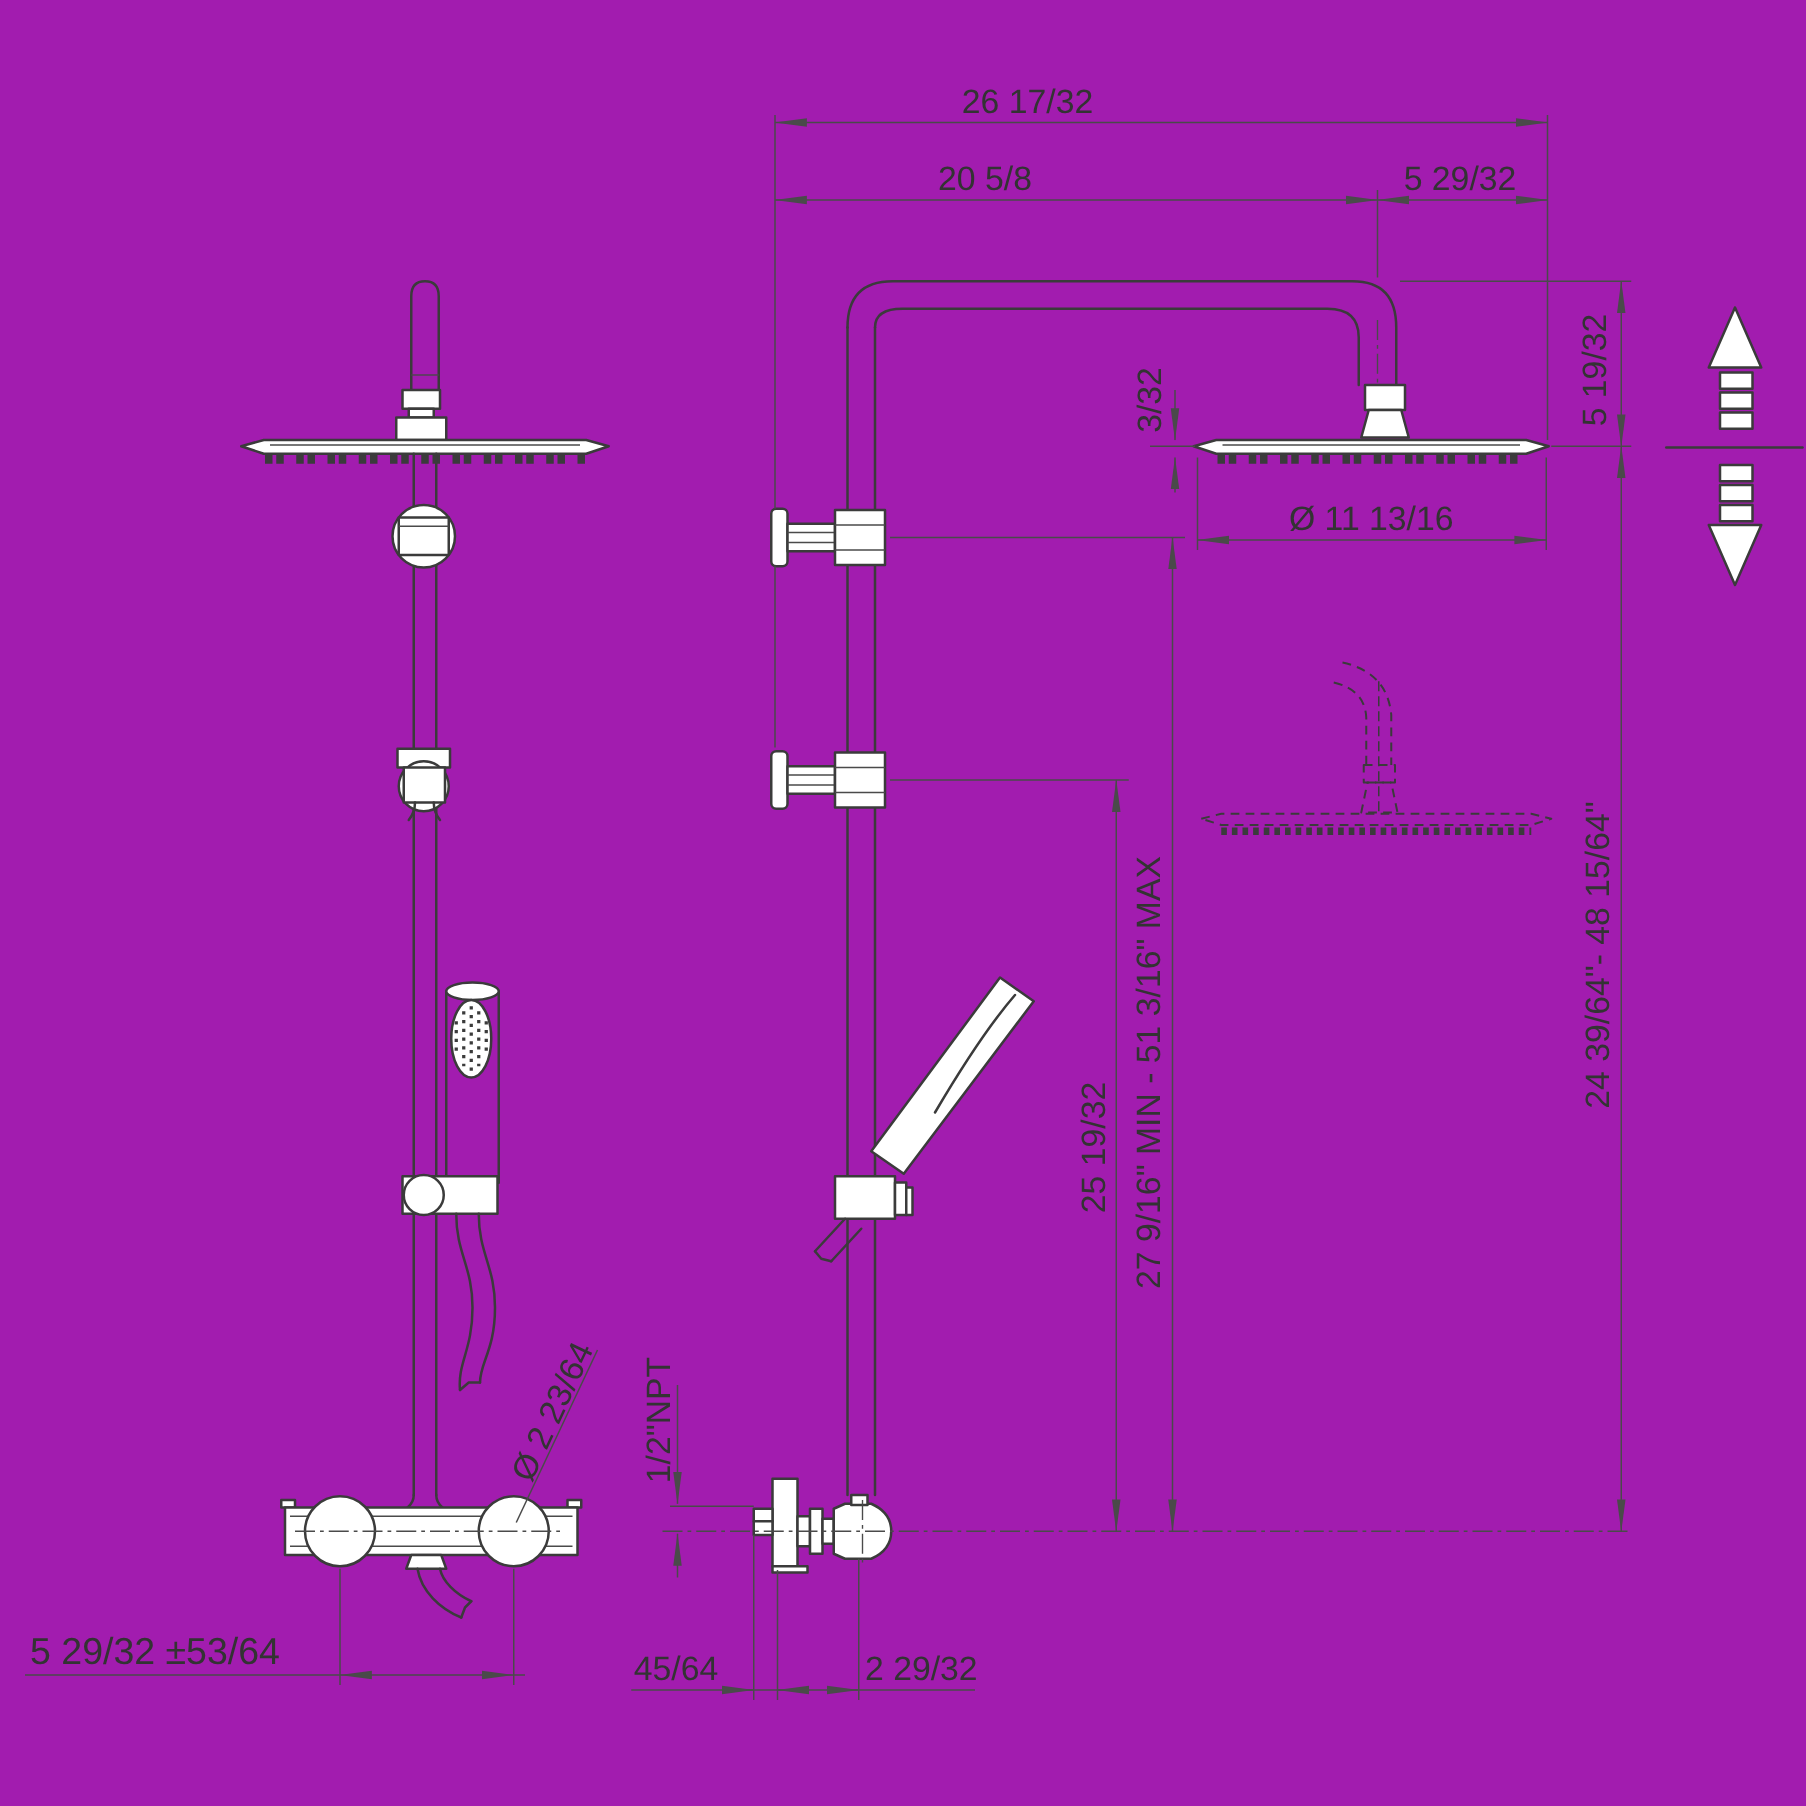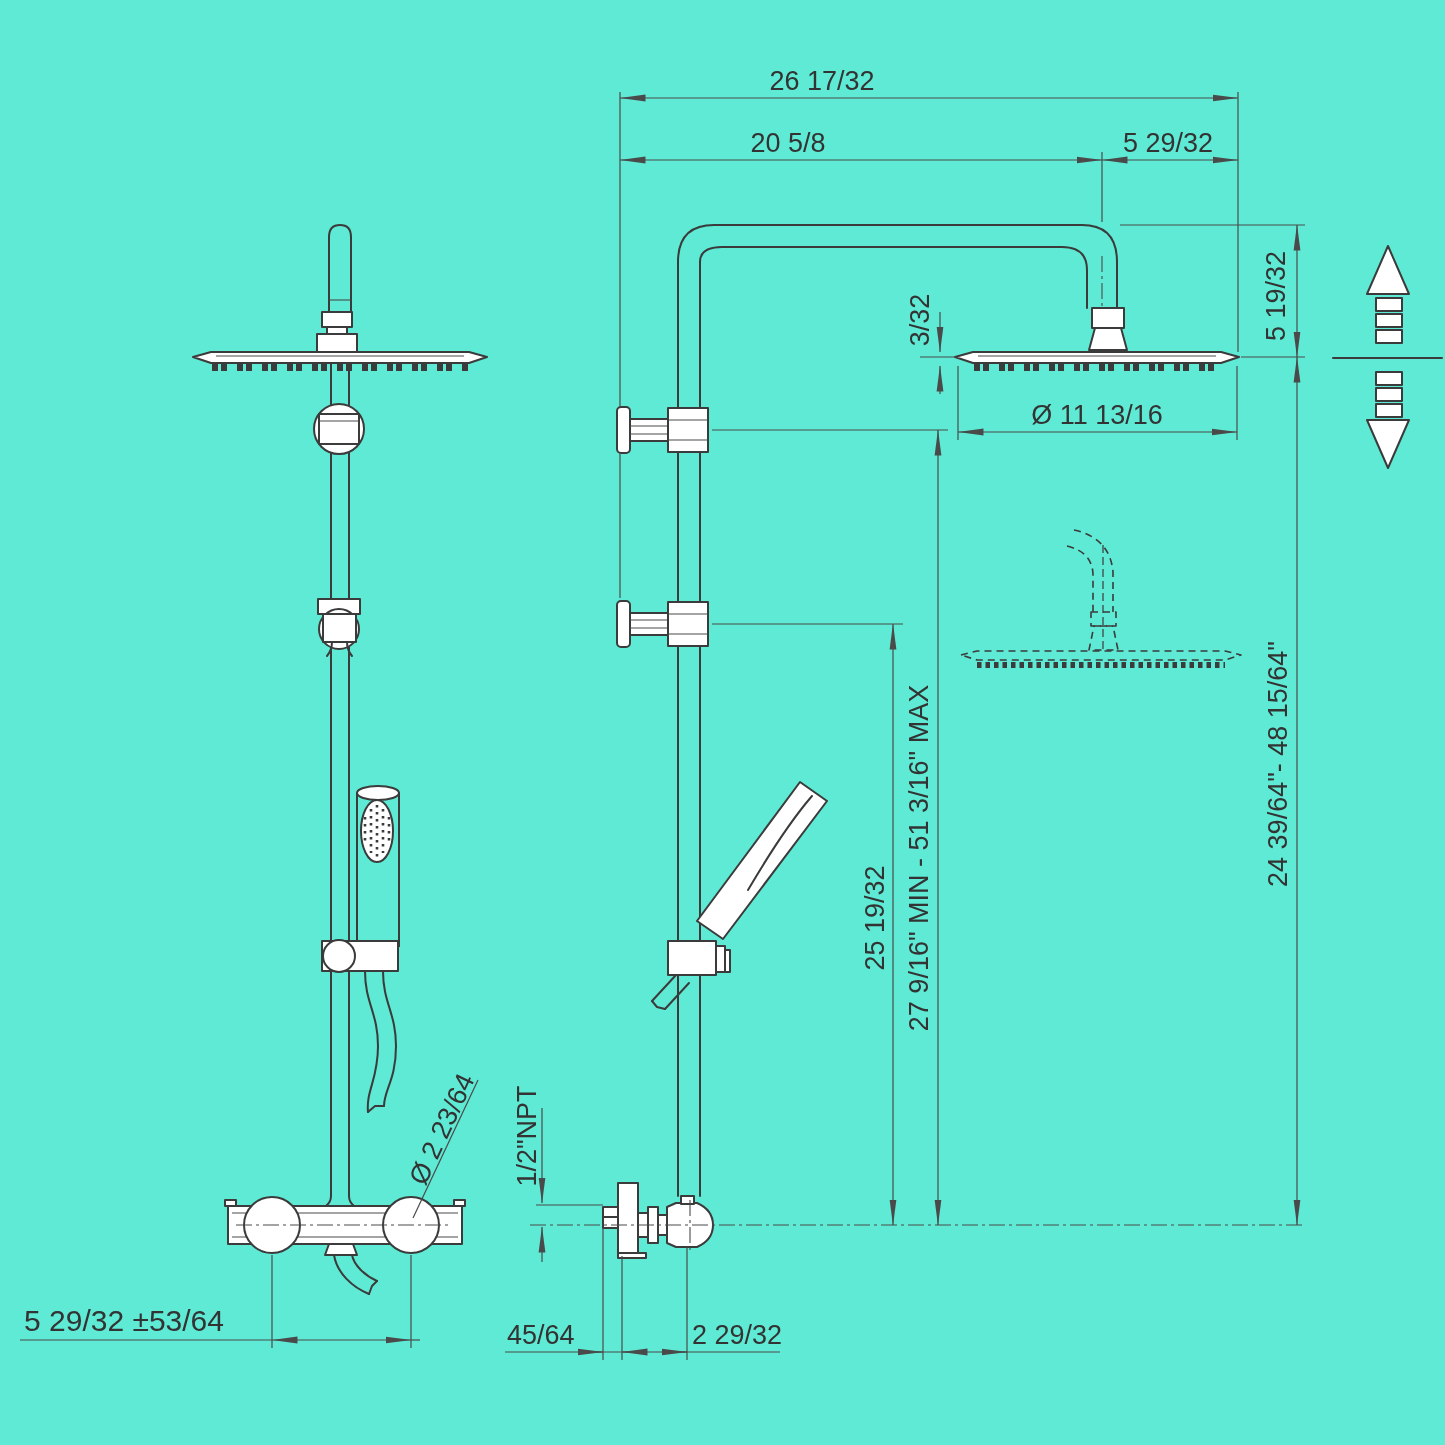--- a/index.html
+++ b/index.html
@@ -1,16 +1,16 @@
 <!DOCTYPE html>
 <html><head>
 <meta charset="utf-8">
 <style>
   html,body{margin:0;padding:0;background:#ffffff;}
-  .stage{width:1445px;height:1445px;position:relative;background:#5eead4;overflow:hidden;}
+  .stage{width:1445px;height:1445px;position:relative;background:#a21caf;overflow:hidden;}
   svg{display:block;}
   .obj{stroke:#3b3b3b;stroke-width:2;fill:none;stroke-linecap:round;stroke-linejoin:round;}
   .objf{stroke:#3b3b3b;stroke-width:2;fill:#ffffff;stroke-linejoin:round;}
   .thin{stroke:#4a4a4a;stroke-width:1.1;fill:none;}
   .dim{stroke:#4a4a4a;stroke-width:1.2;fill:none;}
   .noz{stroke:#3b3b3b;stroke-width:7;stroke-dasharray:6 3 6 10;fill:none;}
   .nozd{stroke:#3b3b3b;stroke-width:6;stroke-dasharray:4.5 4;fill:none;}
   .dash{stroke:#3b3b3b;stroke-width:1.6;fill:none;stroke-dasharray:7 5;stroke-linejoin:round;}
   .cl{stroke:#4a4a4a;stroke-width:1.1;fill:none;stroke-dasharray:16 4 3 4;}
   .cld{stroke:#3b3b3b;stroke-width:1.2;fill:none;stroke-dasharray:8 4;}

